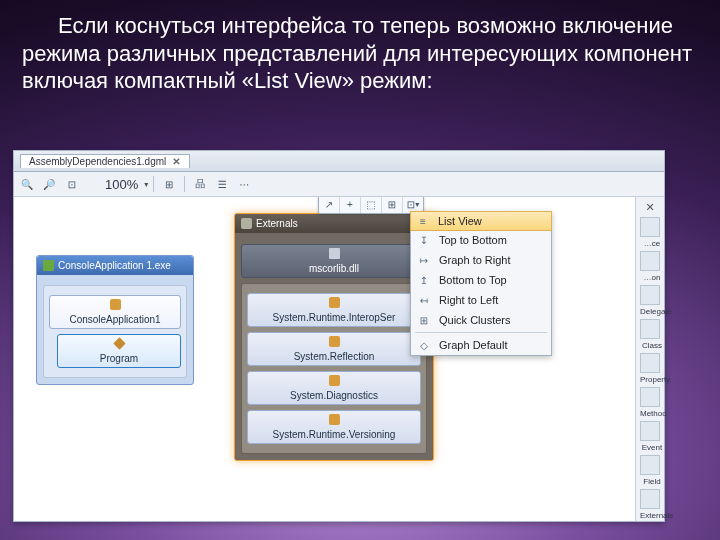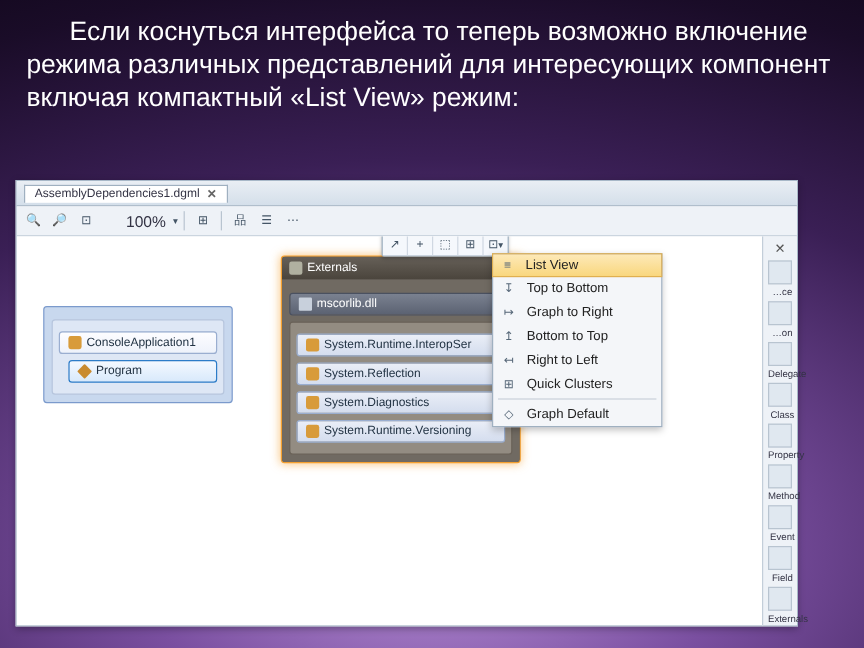--- a/index.html
+++ b/index.html
@@ -15,21 +15,21 @@
   .sep{width:1px;height:16px;background:#b8c4d0;margin:0 3px;}
   .canvas{position:absolute;left:0;top:46px;right:28px;bottom:0;background:#fff;overflow:hidden;}
   .right-tools{position:absolute;right:0;top:46px;bottom:0;width:28px;background:#eef2f7;border-left:1px solid #c3ced9;}
   .right-tools .rbtn{width:18px;height:18px;margin:3px auto;display:block;background:#e0e8f0;border:1px solid #b8c4d0;}
   .right-tools .rtxt{font-size:8px;color:#334;text-align:center;margin:3px 0 3px 4px;line-height:1;}
   .right-tools .rx{text-align:center;color:#555;font-size:11px;margin-top:4px;}
   
   .grp{position:absolute;border-radius:3px;box-sizing:border-box;}
   .grp-hdr{font-size:10px;color:#fff;padding:4px 6px;display:flex;align-items:center;gap:4px;border-radius:3px 3px 0 0;}
   .grp-body{padding:6px;}
-  .node{background:linear-gradient(#fdfdff,#eef2fb);border:1px solid #9aaed0;border-radius:3px;font-size:10px;color:#234;padding:3px 7px;margin:5px 0;display:flex;align-items:center;gap:4px;}
+  .node{background:linear-gradient(#fdfdff,#eef2fb);border:1px solid #9aaed0;border-radius:3px;font-size:10px;color:#234;padding:3px 7px;margin:5px 0;display:flex;align-items:center;gap:4px;flex-direction:column;}
   .node.sel{border:1.5px solid #2c7cc8;background:linear-gradient(#f4f9ff,#d8e9fb);}
   .nodes-inner{border:1px solid #b6c5dd;border-radius:3px;padding:4px 5px;margin-top:4px;background:rgba(255,255,255,0.4);}
   .ico{width:11px;height:11px;display:inline-block;flex-shrink:0;}
   .ico-asm{background:#5b8fd6;border-radius:1px;}
   .ico-ns{background:#d89b3a;border-radius:2px;}
   .ico-cls{background:#c98b2f;border-radius:1px;transform:rotate(45deg) scale(0.8);}
   .ico-comp{background:#6ba840;border-radius:1px;}
   .blue-grp{background:#c8d8ee;border:1px solid #7b9acc;}
   .blue-grp .grp-hdr{background:linear-gradient(#5b8fd6,#3e6bb0);}
   .orange-grp{background:#5a5552;border:1.5px solid #f4a030;box-shadow:0 0 8px rgba(244,160,48,0.6);}
@@ -71,20 +71,24 @@
     <div class="tbtn">⊞</div>
     <div class="sep"></div>
     <div class="tbtn">品</div>
     <div class="tbtn">☰</div>
     <div class="tbtn">⋯</div>
   </div>
 
   <div class="canvas">
 
     <div class="grp blue-grp" style="left:22px;top:58px;width:158px;">
+      <div class="grp-hdr">
+        <span class="ico ico-comp"></span>
+        <span>ConsoleApplication 1.exe</span>
+      </div>
       <div class="grp-body">
         <div class="nodes-inner">
           <div class="node">
             <span class="ico ico-ns"></span>
             <span>ConsoleApplication1</span>
           </div>
           <div class="node sel" style="margin-left:8px;">
             <span class="ico ico-cls"></span>
             <span>Program</span>
           </div>

